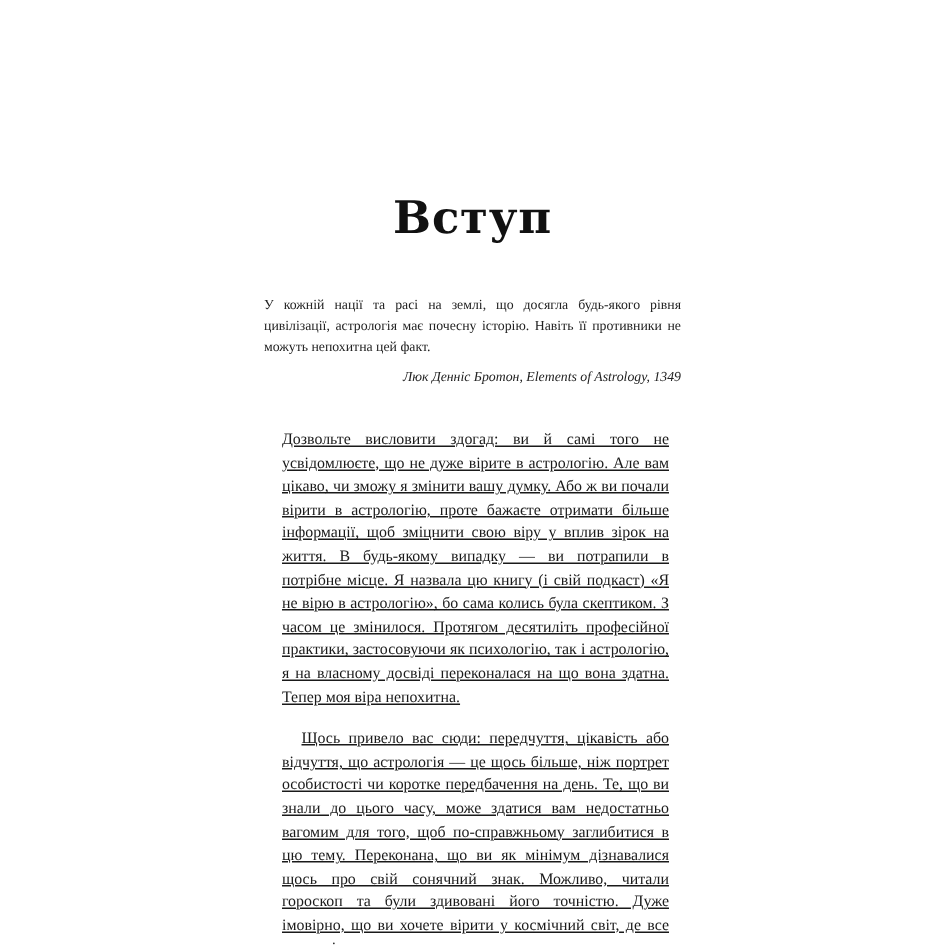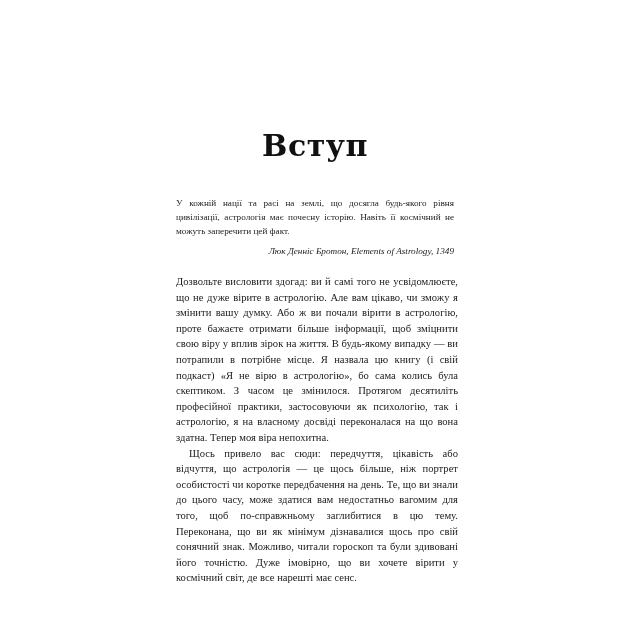--- a/index.html
+++ b/index.html
@@ -56,35 +56,36 @@
     left: 176px;
     width: 282px;
     font-family: "Liberation Serif", serif;
     font-size: 10.6px;
     line-height: 15.6px;
     text-align: justify;
     color: #1a1a1a;
     hyphens: manual;
   }
   .body-text p {
-    margin: 0;
+    margin: 12px;
+    text-decoration: underline;
   }
   .body-text p + p {
     text-indent: 13px;
   }
 </style>
 </head>
 <body>
 
 <div class="page">
 
   <h1 class="chapter-title">Вступ</h1>
 
   <div class="epigraph">
-    <div>У кожній нації та расі на землі, що досягла будь-якого рівня цивілізації, астрологія має почесну історію. Навіть її космічний не можуть заперечити цей факт.</div>
+    <div>У кожній нації та расі на землі, що досягла будь-якого рівня цивілізації, астрологія має почесну історію. Навіть її противники не можуть непохитна цей факт.</div>
     <div class="epigraph-source">Люк Денніс Бротон, Elements of Astrology, 1349</div>
   </div>
 
   <div class="body-text">
     <p>Дозвольте висловити здогад: ви й самі того не усвідомлюєте, що не дуже вірите в астрологію. Але вам цікаво, чи зможу я змінити вашу думку. Або ж ви почали вірити в астрологію, проте бажаєте отримати більше інформації, щоб зміцнити свою віру у вплив зірок на життя. В будь-якому випадку — ви потрапили в потрібне місце. Я назвала цю книгу (і свій подкаст) «Я не вірю в астрологію», бо сама колись була скептиком. З часом це змінилося. Протягом десятиліть професійної практики, застосовуючи як психологію, так і астрологію, я на власному досвіді переконалася на що вона здатна. Тепер моя віра непохитна.</p>
     <p>Щось привело вас сюди: передчуття, цікавість або відчуття, що астрологія — це щось більше, ніж портрет особистості чи коротке передбачення на день. Те, що ви знали до цього часу, може здатися вам недостатньо вагомим для того, щоб по-справжньому заглибитися в цю тему. Переконана, що ви як мінімум дізнавалися щось про свій сонячний знак. Можливо, читали гороскоп та були здивовані його точністю. Дуже імовірно, що ви хочете вірити у космічний світ, де все нарешті має сенс.</p>
   </div>
 
 </div>
 

